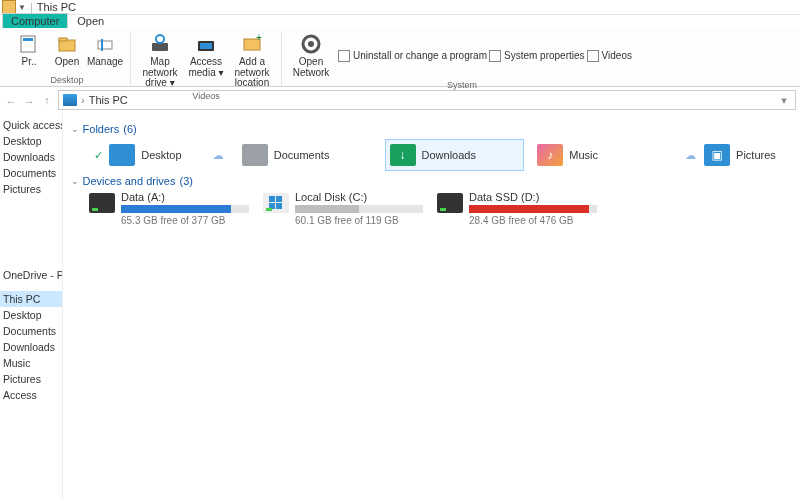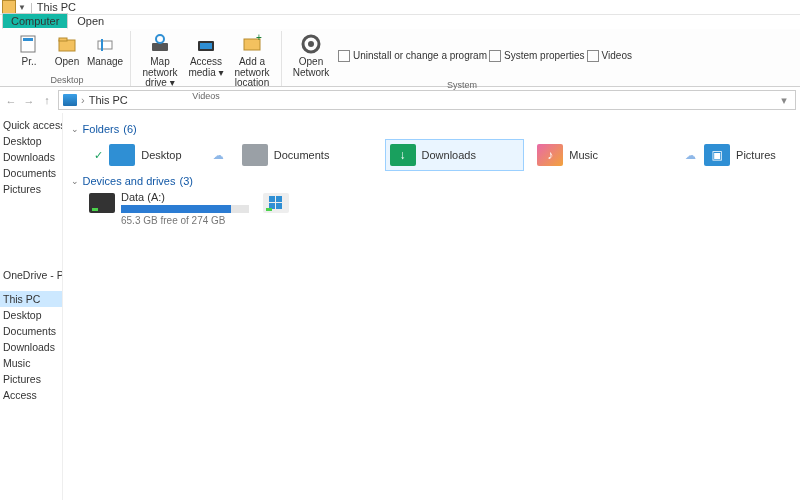--- a/index.html
+++ b/index.html
@@ -244,28 +244,45 @@
       <span class="cnt">(3)</span>
     </div>
     <div class="drives">
       <div class="drive">
         <div class="dic"></div>
         <div class="dinfo">
           <div class="dname">Data (A:)</div>
           <div class="dbar">
               <div class="fill" style="width: 86%; background: rgb(43, 124, 211);"></div>
             </div>
-          <div class="dfree">65.3 GB free of 274 GB</div>
+          <div class="dfree">65.3 GB free of 377 GB</div>
         </div>
       </div>
       <div class="drive">
         <div class="dic" style="background:#eee">
           <svg width="26" height="20">
               <rect x="6" y="3" width="6" height="6" fill="#2f8fd4"></rect>
               <rect x="13" y="3" width="6" height="6" fill="#2f8fd4"></rect>
               <rect x="6" y="10" width="6" height="6" fill="#2f8fd4"></rect>
               <rect x="13" y="10" width="6" height="6" fill="#2f8fd4"></rect>
             </svg>
         </div>
+        <div class="dinfo">
+          <div class="dname">Local Disk (C:)</div>
+          <div class="dbar">
+              <div class="fill" style="width: 50%; background: rgb(189, 189, 189);"></div>
+            </div>
+          <div class="dfree">60.1 GB free of 119 GB</div>
+        </div>
+      </div>
+      <div class="drive">
+        <div class="dic"></div>
+        <div class="dinfo">
+          <div class="dname">Data SSD (D:)</div>
+          <div class="dbar">
+              <div class="fill" style="width: 94%; background: rgb(217, 48, 37);"></div>
+            </div>
+          <div class="dfree">28.4 GB free of 476 GB</div>
+        </div>
       </div>
     </div>
   </div>
 </div>
 
 </body></html>

